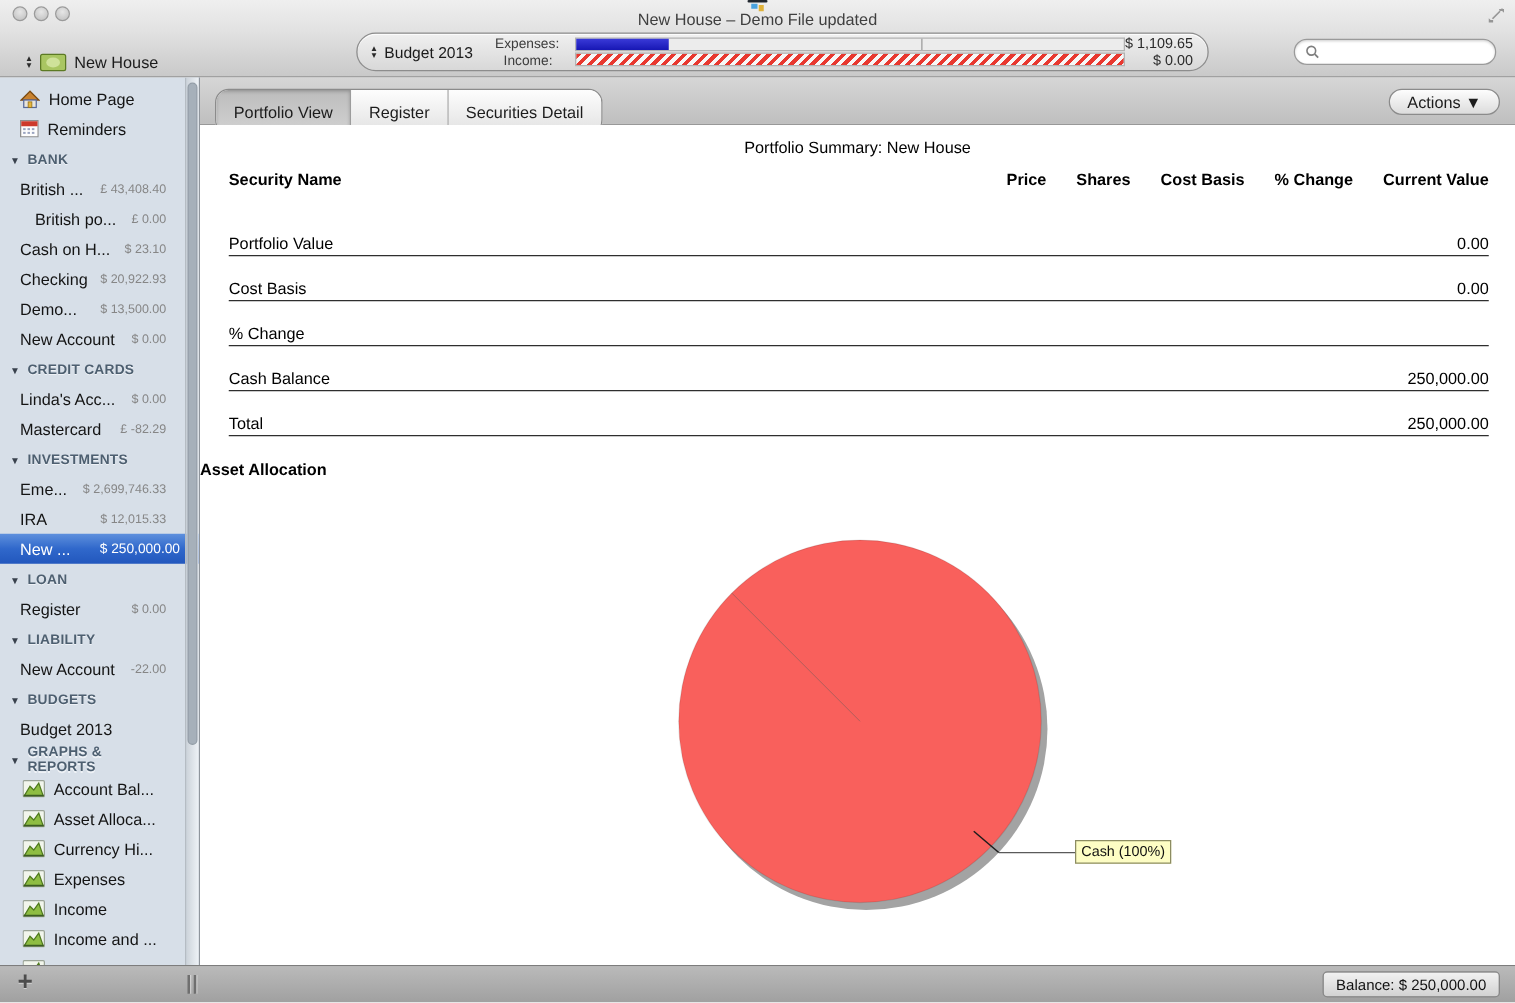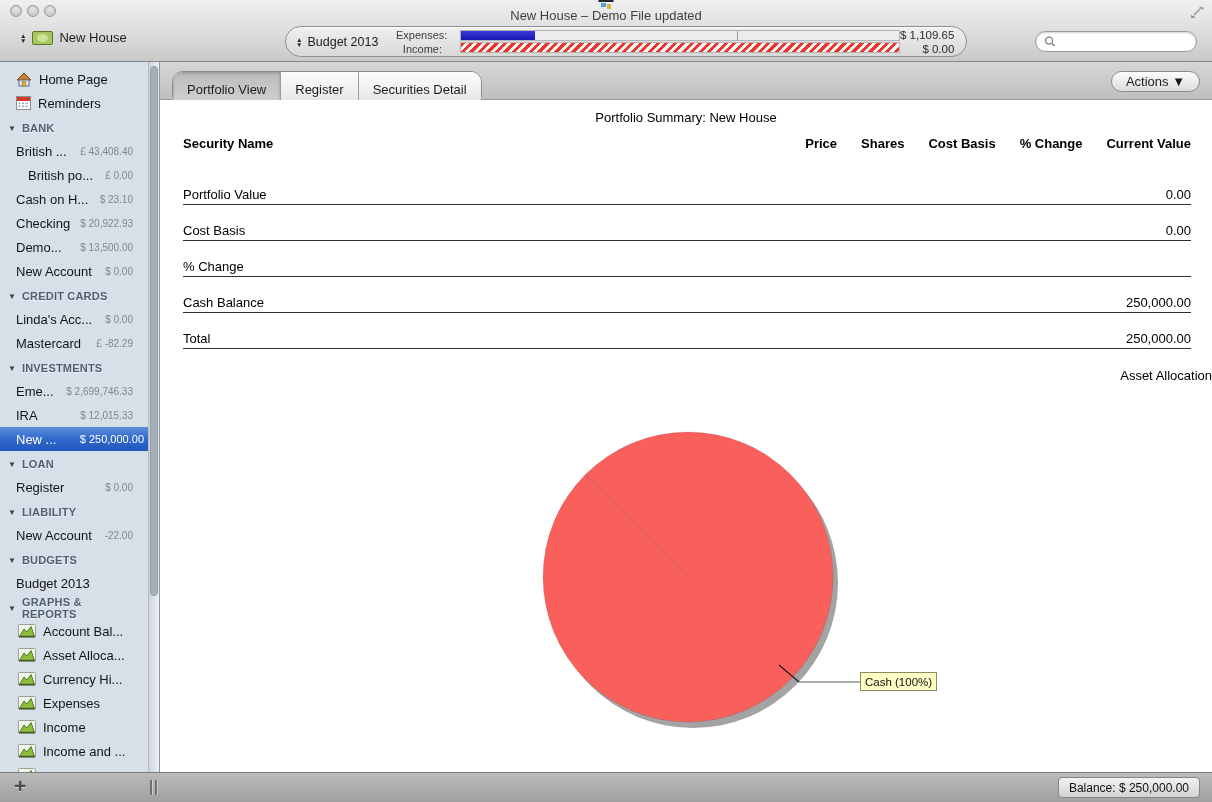--- a/index.html
+++ b/index.html
@@ -15,21 +15,21 @@
     border:1px solid #9a9a9a; background:radial-gradient(circle at 50% 35%,#e6e6e6,#bdbdbd); }
   .tl1{left:10px} .tl2{left:27px} .tl3{left:44px}
   .title-center { position:absolute; top:0; left:0; right:0; height:22px; display:flex; align-items:center; justify-content:center; gap:6px;flex-direction:column; }
   .doc-icon { width:16px; height:13px; border-radius:2px; background:linear-gradient(180deg,#5a6470,#2e3640); border:1px solid #20262e; position:relative; }
   .doc-icon::before { content:""; position:absolute; left:2px; top:2px; width:5px; height:4px; background:#4aa3e0; }
   .doc-icon::after { content:""; position:absolute; right:2px; top:3px; width:4px; height:5px; background:#e0b23a; }
   .win-title { font-size:13px; color:#3f3f3f; }
   .fullscreen-btn { position:absolute; right:8px; top:5px; width:14px; height:14px; opacity:.65; }
 
   .toolbar { position:absolute; top:22px; left:0; right:0; height:39px; }
-  .src-switch { position:absolute; left:20px; top:8px; display:flex; align-items:center; gap:6px; }
+  .src-switch { position:absolute; left:20px; top:20px; display:flex; align-items:center; gap:6px; }
   .updown { display:inline-flex; flex-direction:column; align-items:center; line-height:5px; font-size:6.5px; color:#2a2a2a; }
   .money-icon { width:21px; height:14px; border-radius:2px; background:#a9c662; border:1px solid #5c7a24; position:relative; }
   .money-icon::before { content:""; position:absolute; left:4px; top:2px; right:4px; bottom:2px; border-radius:50%; background:#cfe29a; }
   .src-label { font-size:13px; color:#1c1c1c; }
 
   .budget-capsule { position:absolute; left:285px; top:4px; width:682px; height:31px; border-radius:16px;
     border:1px solid #8d8d8d; background:linear-gradient(180deg,#f0f0f0,#d8d8d8);
     box-shadow:inset 0 1px 0 rgba(255,255,255,.8); display:flex; align-items:center; padding:0 12px 0 10px; }
   .budget-select { display:flex; align-items:center; gap:5px; width:100px; flex:0 0 auto; cursor:default; }
   .budget-select .lbl { font-size:12.5px; color:#1b1b1b; }
@@ -77,21 +77,21 @@
   .segment.selected { background:linear-gradient(180deg,#bcbcbc,#d2d2d2); box-shadow:inset 0 1px 3px rgba(0,0,0,.25); }
   .actions-btn { position:absolute; right:12px; top:9px; height:21px; display:flex; align-items:center; padding:0 14px; font-size:13px; color:#1c1c1c; border:1px solid #8b8b8b; border-radius:11px; background:linear-gradient(180deg,#fdfdfd,#dcdcdc); }
 
   .content { position:relative; flex:1; background:#fff; overflow:hidden; }
   .summary-title { position:absolute; top:10px; left:0; right:0; text-align:center; font-size:13px; color:#000; }
   .ptable { position:absolute; top:36px; left:23px; right:21px; }
   .table-head { display:flex; align-items:flex-start; height:18px; font-size:13px; font-weight:bold; color:#000;justify-content:space-between; }
   .th-right { margin-left:auto; display:flex; gap:24px; }
   .prow { display:flex; justify-content:space-between; align-items:flex-end; height:36px; padding-bottom:2px; border-bottom:1px solid #2e2e2e; font-size:13px; color:#000; }
   .prow.first { margin-top:15px;text-align:right; }
-  .chart-title { position:absolute; top:268px; left:0; right:0; text-align:right; font-size:13px; font-weight:normal; color:#000; }
+  .chart-title { position:absolute; top:268px; left:0; right:0; text-align:left; font-size:13px; font-weight:bold; color:#000; }
   svg.pie-svg { position:absolute; left:0; top:0; }
   .callout-label { position:absolute; left:700px; top:572px; height:19px; line-height:18px; padding:0 4px;
     background:#fdfdc4; border:1px solid #8c8c62; font-size:11.5px; color:#101010; white-space:nowrap; }
 
   
   .bottombar { position:absolute; left:0; bottom:0; width:1212px; height:30px;
     background:linear-gradient(180deg,#bababa,#a0a0a0); border-top:1px solid #7d7d7d; }
   .add-btn { position:absolute; left:14px; top:1px; font-size:21px; font-weight:bold; color:#4c4c4c; text-shadow:0 1px 0 rgba(255,255,255,.45); }
   .splitter { position:absolute; left:150px; top:7px; display:flex; gap:3px; }
   .splitter i { display:block; width:2px; height:15px; background:#6f6f6f; box-shadow:1px 0 0 rgba(255,255,255,.4); }

